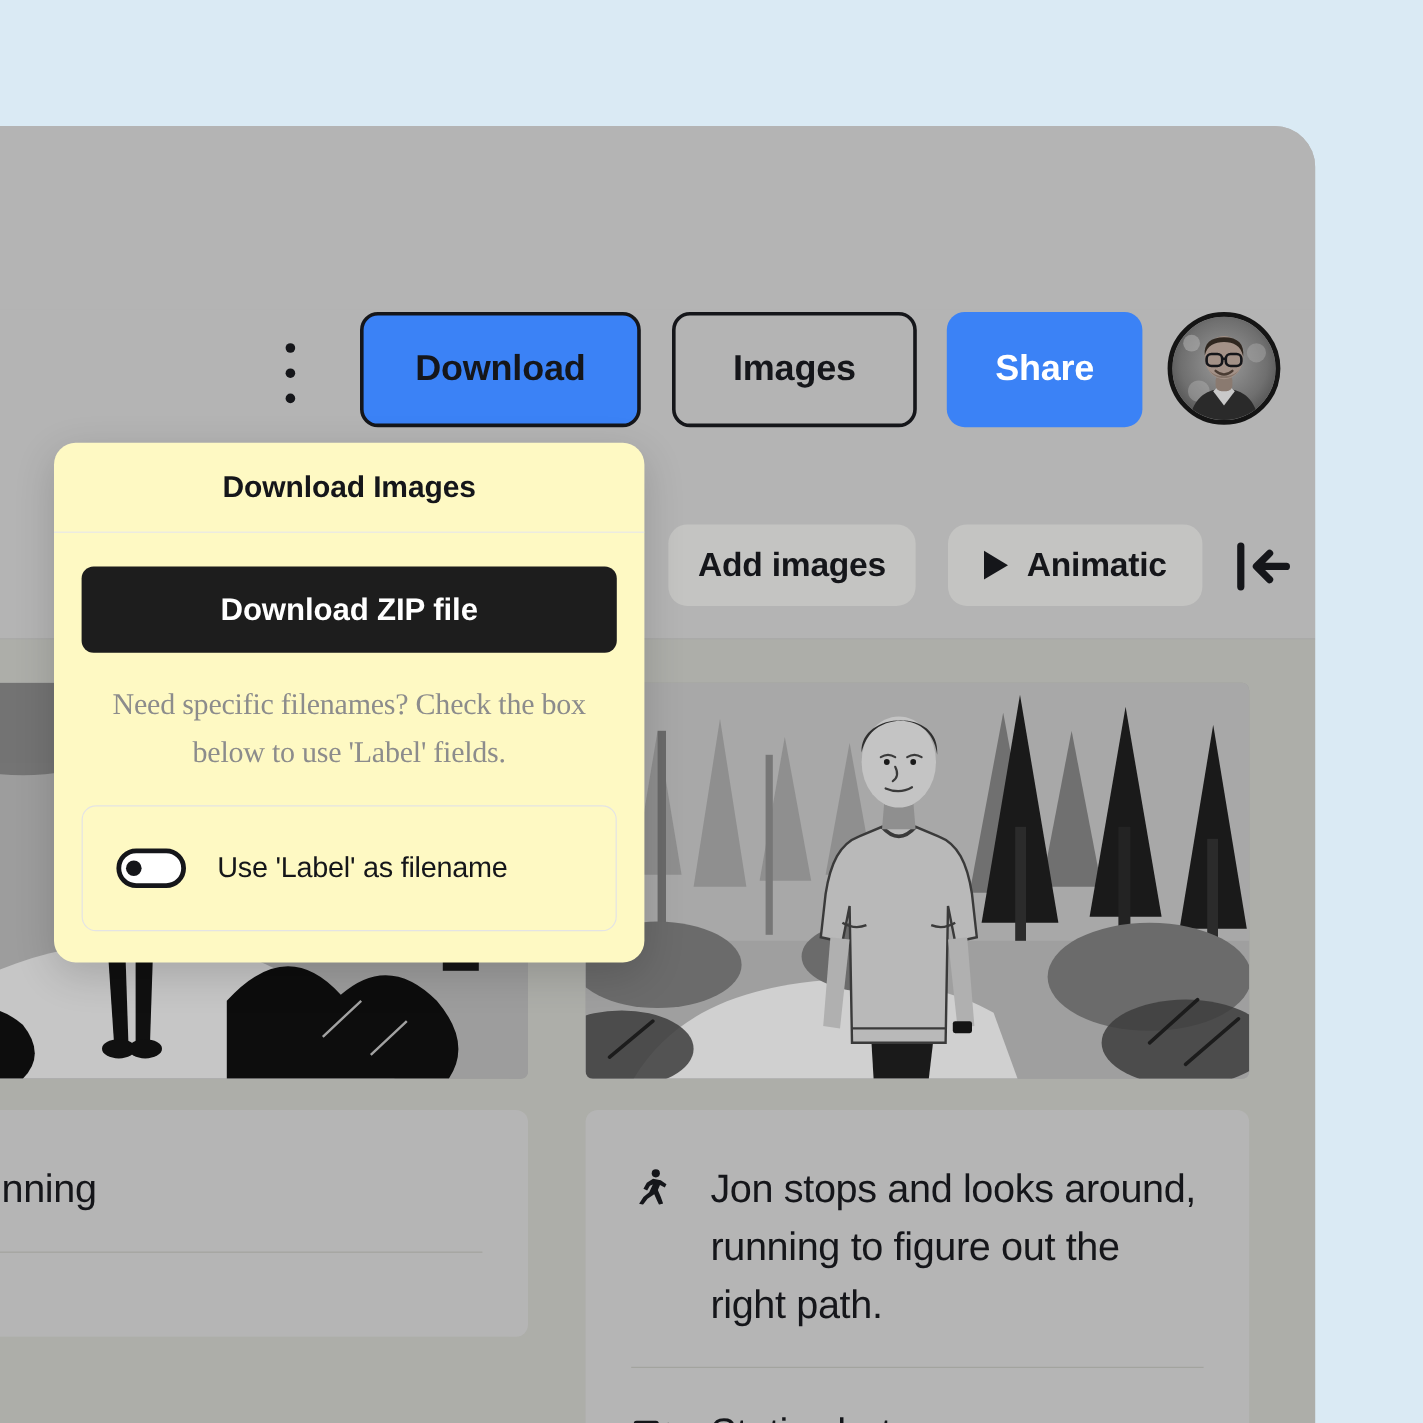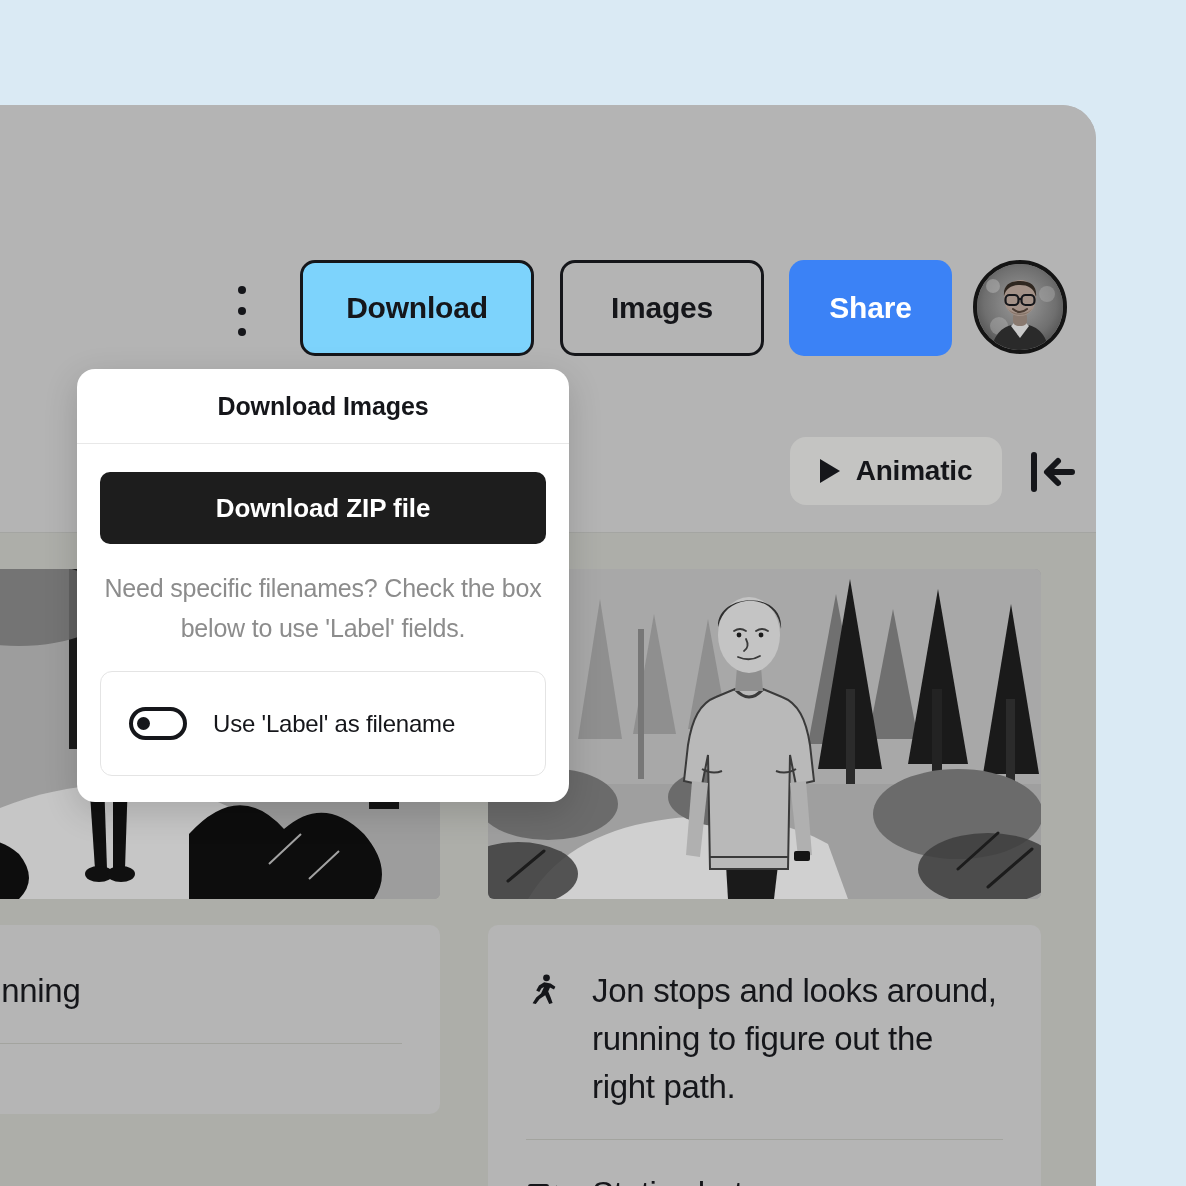--- a/index.html
+++ b/index.html
@@ -68,21 +68,21 @@
     letter-spacing: -0.2px;
     cursor: pointer;
     white-space: nowrap;
   }
 
   #download-button {
     left: 300px;
     top: 155px;
     width: 234px;
     height: 96px;
-    background: #7dd3fc;
+    background: #3b82f6;
     border: 3.5px solid #15161a;
     color: #15161a;
   }
 
   #present-button {
     left: 560px;
     top: 155px;
     width: 204px;
     height: 96px;
     background: transparent;
@@ -233,26 +233,25 @@
   
   #column-1 .card-row { gap: 0; }
 
   
   #download-dialog {
     position: absolute;
     left: 45px;
     top: 264px;
     width: 492px;
     height: 433px;
-    background: #ffffff;
+    background: #fef9c3;
     border-radius: 18px;
     box-shadow: 0 10px 34px rgba(0,0,0,0.16);
     overflow: hidden;
     z-index: 50;
-    margin-left: 32px;
   }
 
   #dialog-title {
     height: 75px;
     display: flex;
     align-items: center;
     justify-content: center;
     font-size: 25px;
     font-weight: bold;
     color: #15161a;
@@ -278,20 +277,21 @@
     cursor: pointer;
   }
 
   #dialog-hint {
     margin-top: 24px;
     font-size: 25px;
     line-height: 40px;
     color: #8c8c8c;
     text-align: center;
     letter-spacing: -0.2px;
+    font-family: Liberation Serif, serif;
   }
 
   #filename-toggle-row {
     margin-top: 23px;
     width: 446px;
     height: 105px;
     border: 1.5px solid #e4e4e4;
     border-radius: 12px;
     display: flex;
     align-items: center;
@@ -377,20 +377,23 @@
       </g>
 
       <path d="M36 45 Q43 51 50 45" stroke="#4a3c33" stroke-width="2" fill="none" stroke-linecap="round"></path>
 
       <path d="M30 42 C33 54 53 54 56 42 C54 52 32 52 30 42 Z" fill="#6e5c50" opacity=".55"></path>
     </svg>
   </div>
 
   <div id="sub-toolbar"></div>
 
+  <div class="sub-btn" id="add-images-button">
+    <span>Add images</span>
+  </div>
 
   <div class="sub-btn" id="animatic-button">
     <span id="play-icon"></span>
     <span>Animatic</span>
   </div>
 
   <div id="collapse-panel-button">
     <svg viewBox="0 0 52 54" xmlns="http://www.w3.org/2000/svg">
       <rect x="5" y="7" width="6" height="40" rx="3" fill="#15161a"></rect>
       <path d="M46 27 H22 M32 16 L21 27 L32 38" stroke="#15161a" stroke-width="6" fill="none" stroke-linecap="round" stroke-linejoin="round"></path>

